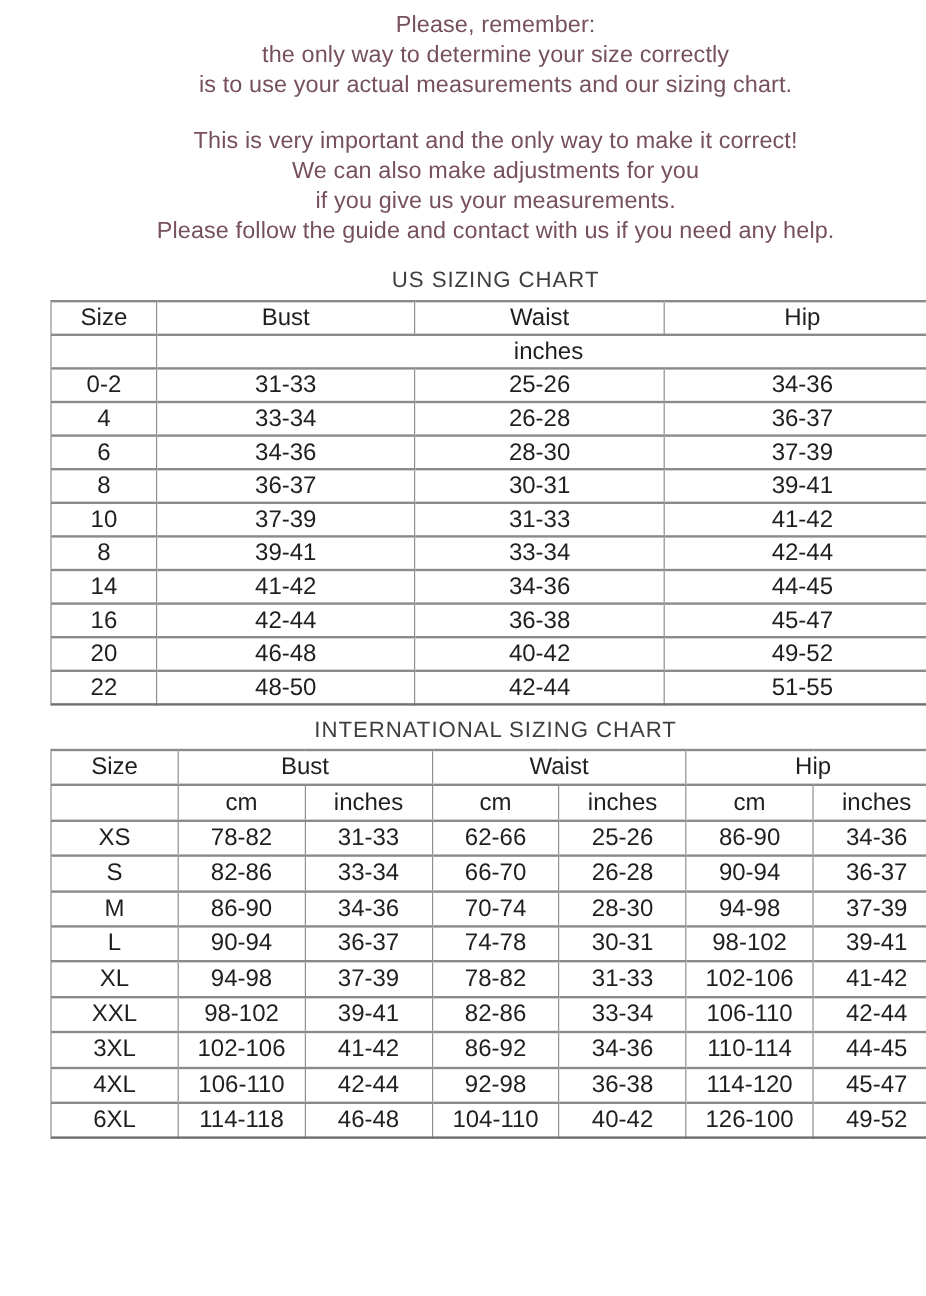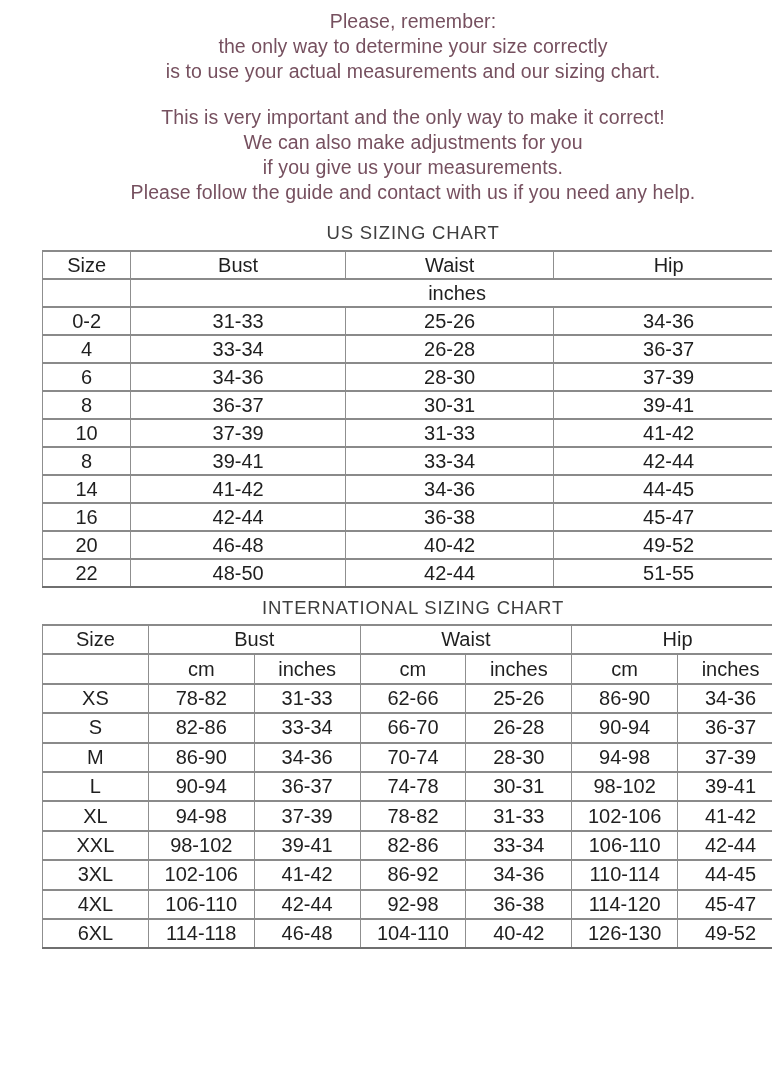--- a/index.html
+++ b/index.html
@@ -281,19 +281,19 @@
           <td>36-38</td>
           <td>114-120</td>
           <td>45-47</td>
         </tr>
         <tr>
           <td>6XL</td>
           <td>114-118</td>
           <td>46-48</td>
           <td>104-110</td>
           <td>40-42</td>
-          <td>126-130</td>
+          <td>126-100</td>
           <td>49-52</td>
         </tr>
       </tbody>
   </table>
 
 </div>
 
 </body></html>

